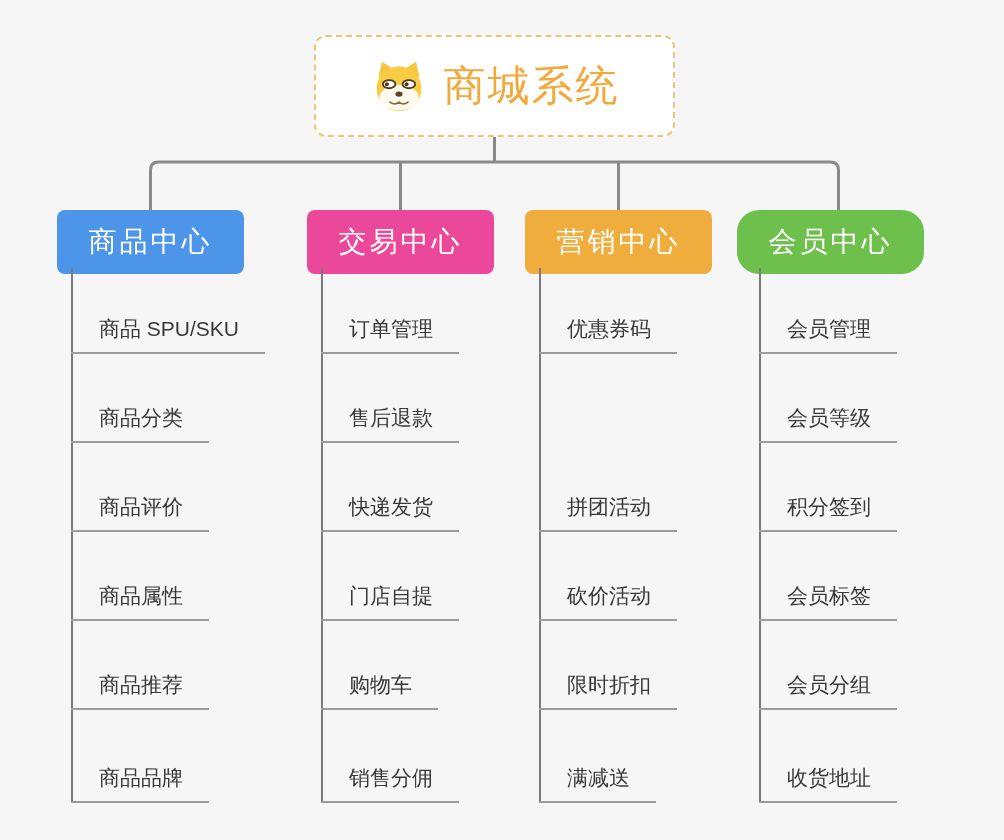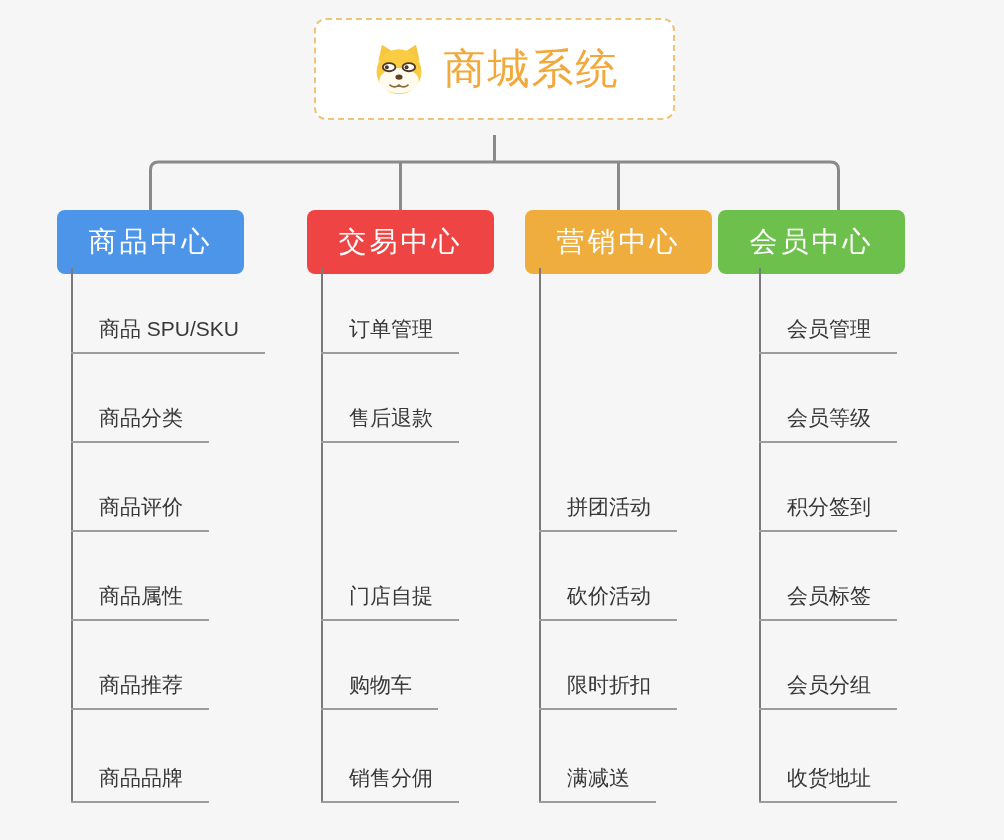--- a/index.html
+++ b/index.html
@@ -17,21 +17,21 @@
   .connectors {
     position: absolute;
     left: 0; top: 0;
     width: 1004px; height: 840px;
     pointer-events: none;
   }
 
   
   .root-node {
     position: absolute;
-    left: 314px; top: 18px;
+    left: 314px; top: 35px;
     width: 361px; height: 102px;
     background: #FFFFFF;
     border: 2px dashed #F1C379;
     border-radius: 12px;
     box-sizing: border-box;
     display: flex;
     align-items: center;
     justify-content: center;
     gap: 16px;
   }
@@ -56,21 +56,21 @@
   }
   .branch-label {
     color: #FFFFFF;
     font-size: 28px;
     letter-spacing: 3px;
     white-space: nowrap;
   }
   .bx1 { left: 57px; }
   .bx2 { left: 307px; }
   .bx3 { left: 525px; }
-  .bx4 { left: 718px; }
+  .bx4 { left: 737px; border-radius: 22px; }
 
   
   .spine {
     position: absolute;
     top: 268px;
     width: 2px;
     height: 533px;
     background: #7A7A7A;
   }
   .sp1 { left: 71px; }
@@ -124,21 +124,21 @@
       <circle cx="40.5" cy="27" r="2.2" fill="#53381F"></circle>
       <ellipse cx="32" cy="38" rx="4" ry="3" fill="#5E4126"></ellipse>
       <path d="M22 47 Q27 51 32 47 Q37 51 42 47" stroke="#8A6A3F" stroke-width="2" fill="none" stroke-linecap="round"></path>
     </svg>
     <span class="root-label">商城系统</span>
   </div>
 
   <div class="branch-box bx1" style="background-color: rgb(76, 149, 232);">
     <span class="branch-label">商品中心</span>
   </div>
-  <div class="branch-box bx2" style="background-color: #ef4444;">
+  <div class="branch-box bx2" style="background-color: #ec4899;">
     <span class="branch-label">交易中心</span>
   </div>
   <div class="branch-box bx3" style="background-color: rgb(238, 173, 61);">
     <span class="branch-label">营销中心</span>
   </div>
   <div class="branch-box bx4" style="background-color: rgb(108, 192, 75);">
     <span class="branch-label">会员中心</span>
   </div>
 
   <div class="spine sp1"></div>
@@ -148,24 +148,26 @@
 
   <div class="leaf c1 r1">商品 SPU/SKU</div>
   <div class="leaf c1 r3">商品评价</div>
   <div class="leaf c1 r2">商品分类</div>
   <div class="leaf c1 r4">商品属性</div>
   <div class="leaf c1 r5">商品推荐</div>
   <div class="leaf c1 r6">商品品牌</div>
 
   <div class="leaf c2 r1">订单管理</div>
   <div class="leaf c2 r2">售后退款</div>
+  <div class="leaf c2 r3">快递发货</div>
   <div class="leaf c2 r4">门店自提</div>
   <div class="leaf c2 r5">购物车</div>
   <div class="leaf c2 r6">销售分佣</div>
 
+  <div class="leaf c3 r1">优惠券码</div>
   <div class="leaf c3 r3">拼团活动</div>
   <div class="leaf c3 r4">砍价活动</div>
   <div class="leaf c3 r5">限时折扣</div>
   <div class="leaf c3 r6">满减送</div>
 
   <div class="leaf c4 r1">会员管理</div>
   <div class="leaf c4 r2">会员等级</div>
   <div class="leaf c4 r3">积分签到</div>
   <div class="leaf c4 r4">会员标签</div>
   <div class="leaf c4 r5">会员分组</div>

